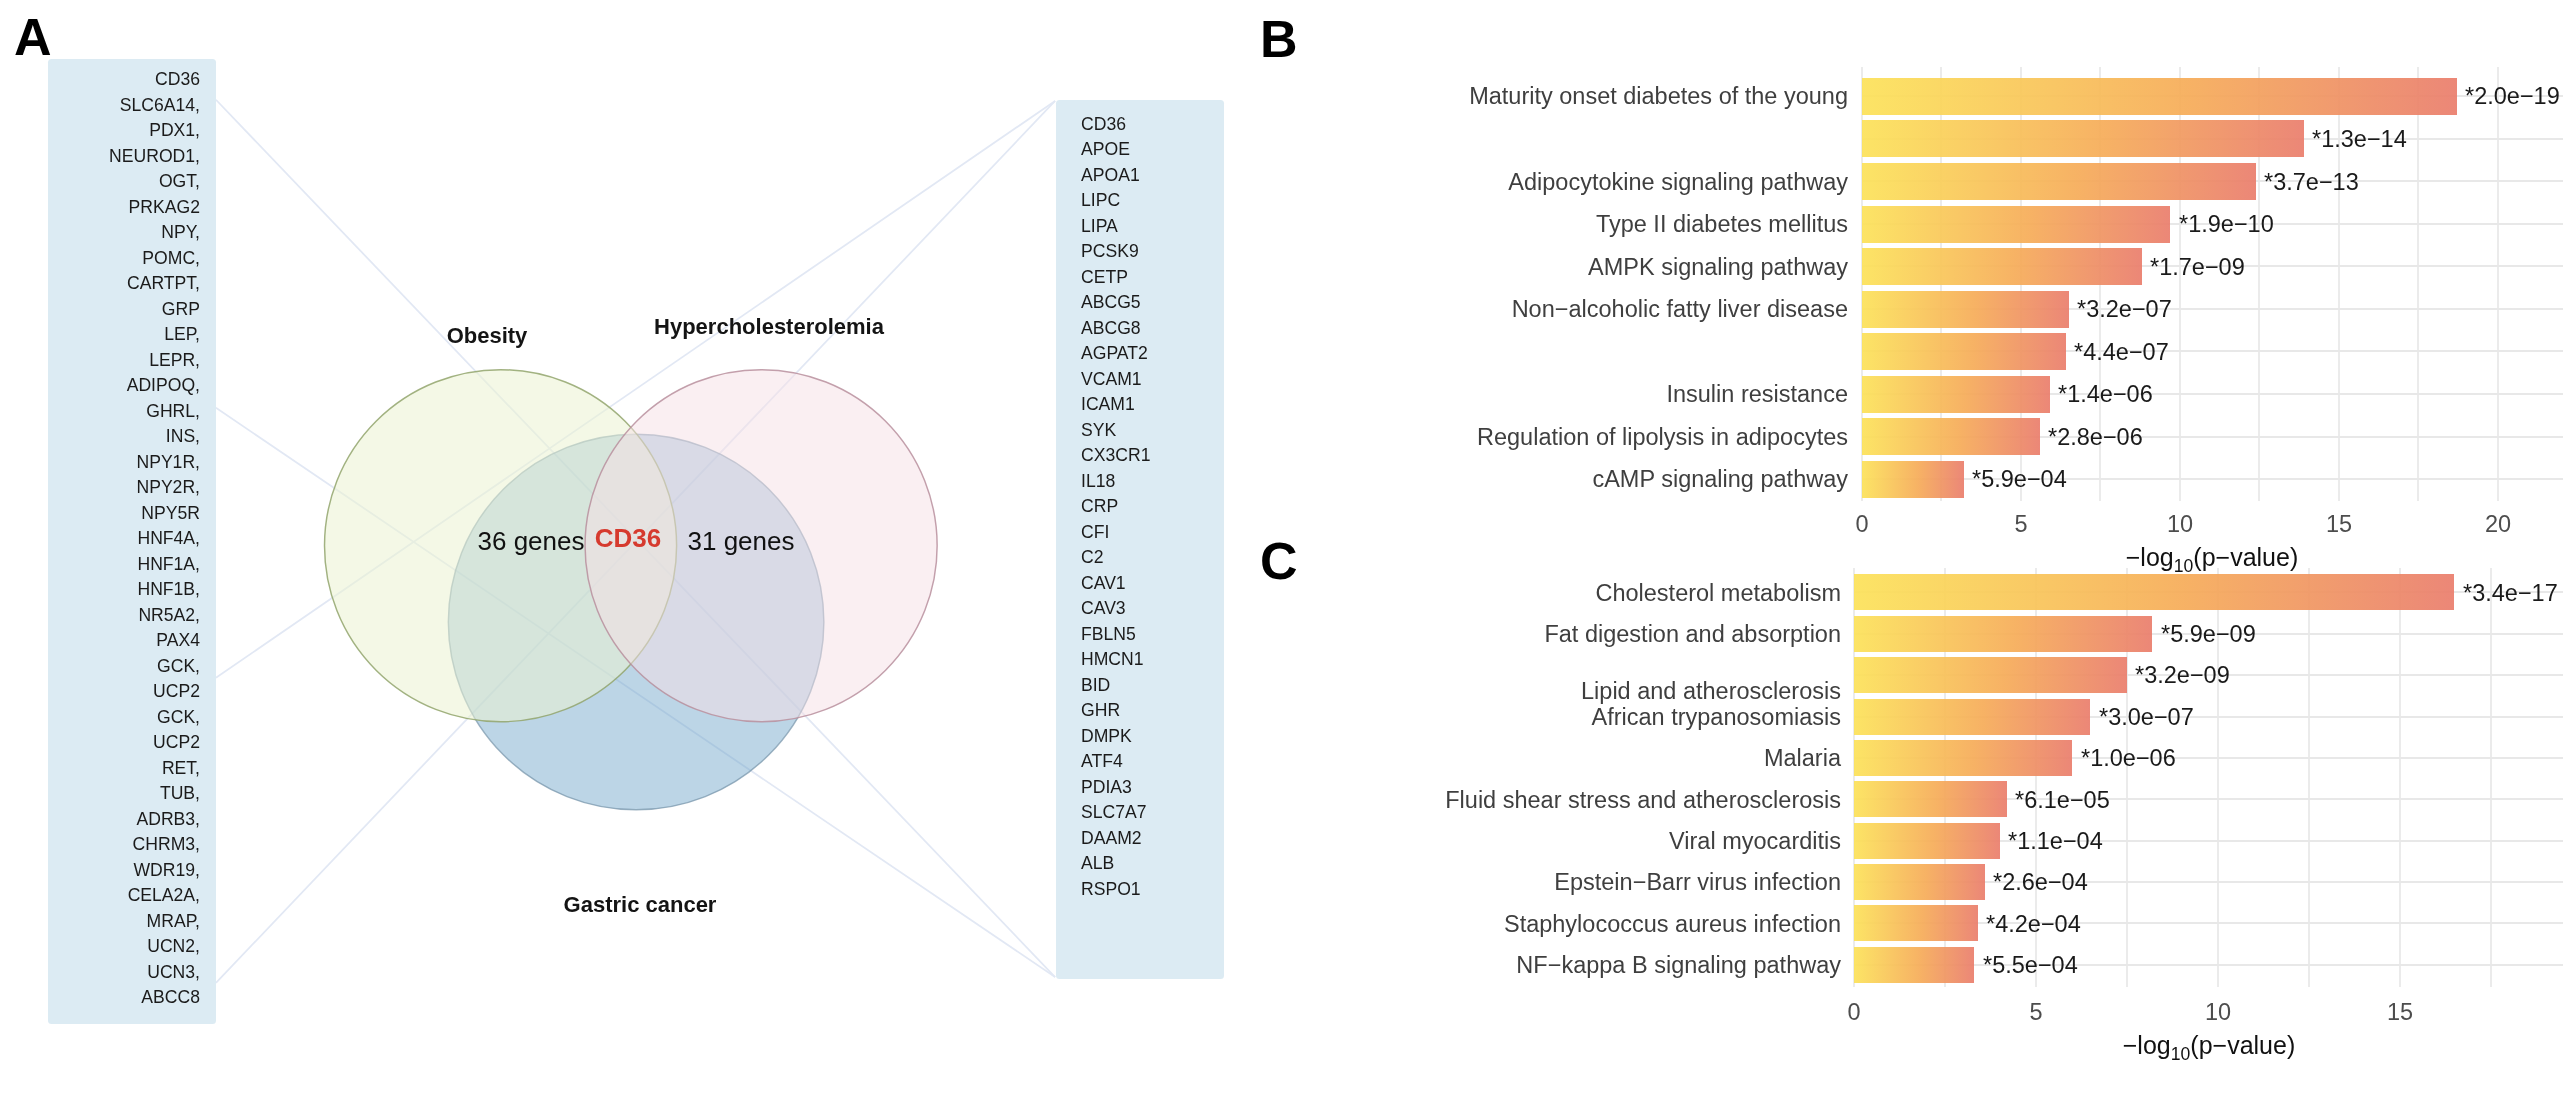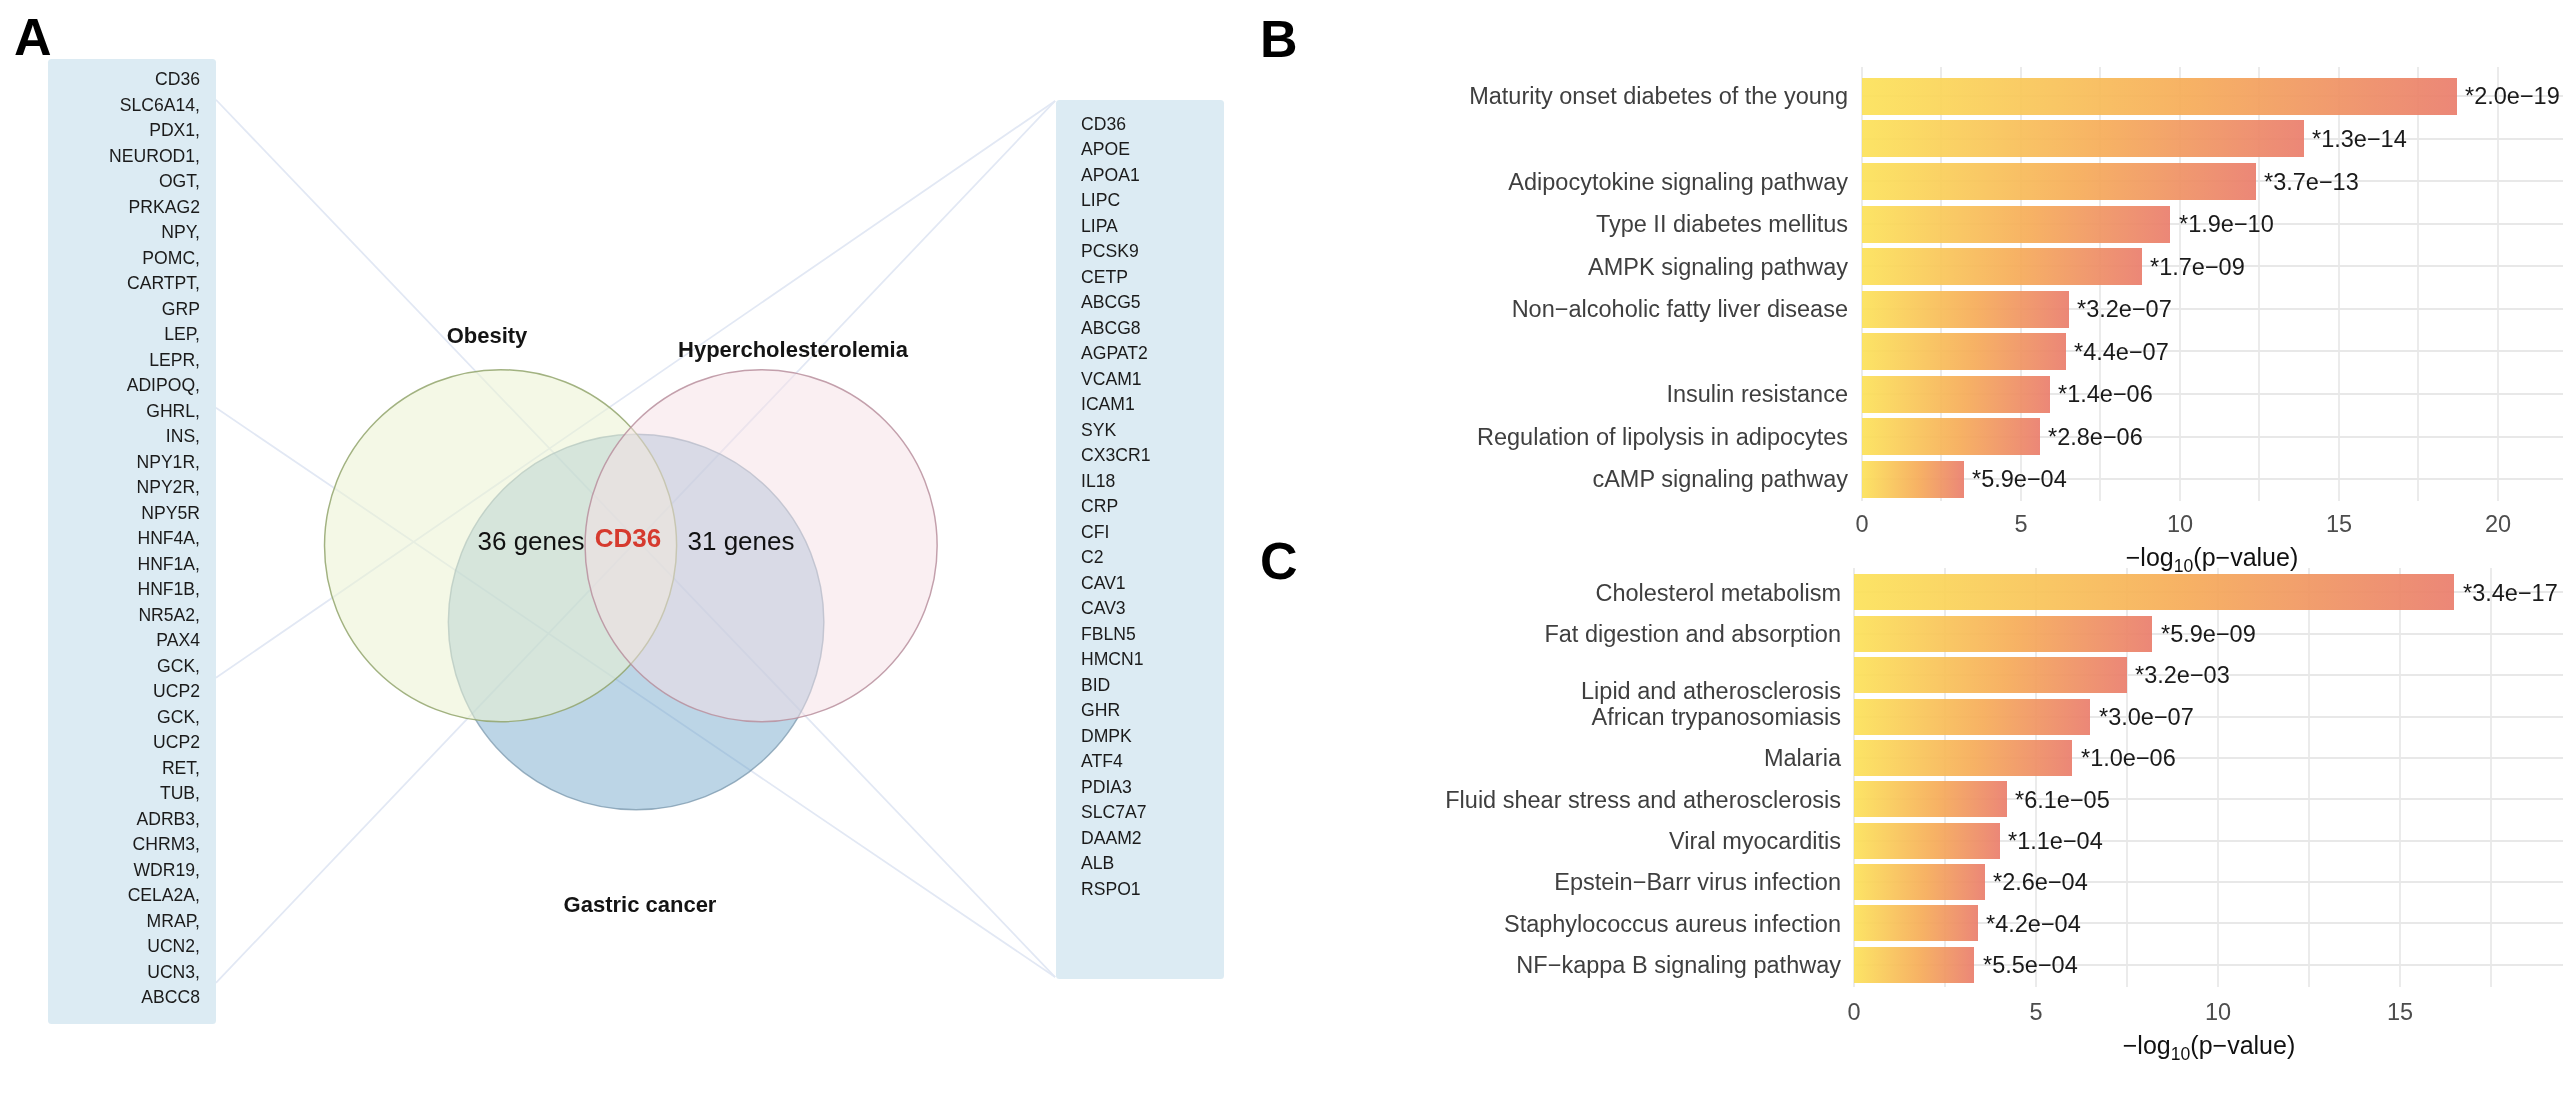--- a/index.html
+++ b/index.html
@@ -120,21 +120,21 @@
       <div class="gene-line">DMPK</div>
       <div class="gene-line">ATF4</div>
       <div class="gene-line">PDIA3</div>
       <div class="gene-line">SLC7A7</div>
       <div class="gene-line">DAAM2</div>
       <div class="gene-line">ALB</div>
       <div class="gene-line">RSPO1</div>
     </div>
 
   <div class="venn-label" style="left:487px;top:336px;">Obesity</div>
-  <div class="venn-label" style="left:769px;top:350px;margin-left:24px;">Hypercholesterolemia</div>
+  <div class="venn-label" style="left:769px;top:327px;">Hypercholesterolemia</div>
   <div class="venn-label" style="left:640px;top:905px;">Gastric cancer</div>
   <div class="venn-count" style="left:531px;top:541px;">36 genes</div>
   <div class="venn-center-gene" style="left:628px;top:538px;">CD36</div>
   <div class="venn-count" style="left:741px;top:541px;">31 genes</div>
 
   <div class="panel-letter" style="left:1260px;top:13px;">B</div>
   <div class="abs" style="left:0;top:16px;width:2200px;height:1095px;pointer-events:none;margin-top:17px;">
       <div class="vgrid" style="left: 1861px; top: 34px; height: 434px;"></div>
       <div class="vgrid" style="left: 2020px; top: 34px; height: 434px;"></div>
       <div class="vgrid" style="left: 2179px; top: 34px; height: 434px;"></div>
@@ -204,21 +204,21 @@
       <div class="category-label" style="left: 1284px; top: 580px; width: 557px;">Cholesterol metabolism</div>
       <div class="bar" style="left: 1854px; top: 574px; width: 600px; height: 36px;"></div>
       <div class="pvalue-annotation" style="left: 2463px; top: 580px;">*3.4e−17</div>
       <div class="hgrid" style="left: 1854px; top: 633px; width: 709px;"></div>
       <div class="category-label" style="left: 1284px; top: 621px; width: 557px;">Fat digestion and absorption</div>
       <div class="bar" style="left: 1854px; top: 616px; width: 298px; height: 36px;"></div>
       <div class="pvalue-annotation" style="left: 2161px; top: 621px;">*5.9e−09</div>
       <div class="hgrid" style="left: 1854px; top: 674px; width: 709px;"></div>
       <div class="category-label" style="left: 1284px; top: 678px; width: 557px;">Lipid and atherosclerosis</div>
       <div class="bar" style="left: 1854px; top: 657px; width: 273px; height: 36px;"></div>
-      <div class="pvalue-annotation" style="left: 2135px; top: 662px;">*3.2e−03</div>
+      <div class="pvalue-annotation" style="left: 2135px; top: 662px;">*3.2e−09</div>
       <div class="hgrid" style="left: 1854px; top: 716px; width: 709px;"></div>
       <div class="category-label" style="left: 1284px; top: 704px; width: 557px;">African trypanosomiasis</div>
       <div class="bar" style="left: 1854px; top: 699px; width: 236px; height: 36px;"></div>
       <div class="pvalue-annotation" style="left: 2099px; top: 704px;">*3.0e−07</div>
       <div class="hgrid" style="left: 1854px; top: 757px; width: 709px;"></div>
       <div class="category-label" style="left: 1284px; top: 745px; width: 557px;">Malaria</div>
       <div class="bar" style="left: 1854px; top: 740px; width: 218px; height: 36px;"></div>
       <div class="pvalue-annotation" style="left: 2081px; top: 745px;">*1.0e−06</div>
       <div class="hgrid" style="left: 1854px; top: 798px; width: 709px;"></div>
       <div class="category-label" style="left: 1284px; top: 787px; width: 557px;">Fluid shear stress and atherosclerosis</div>

